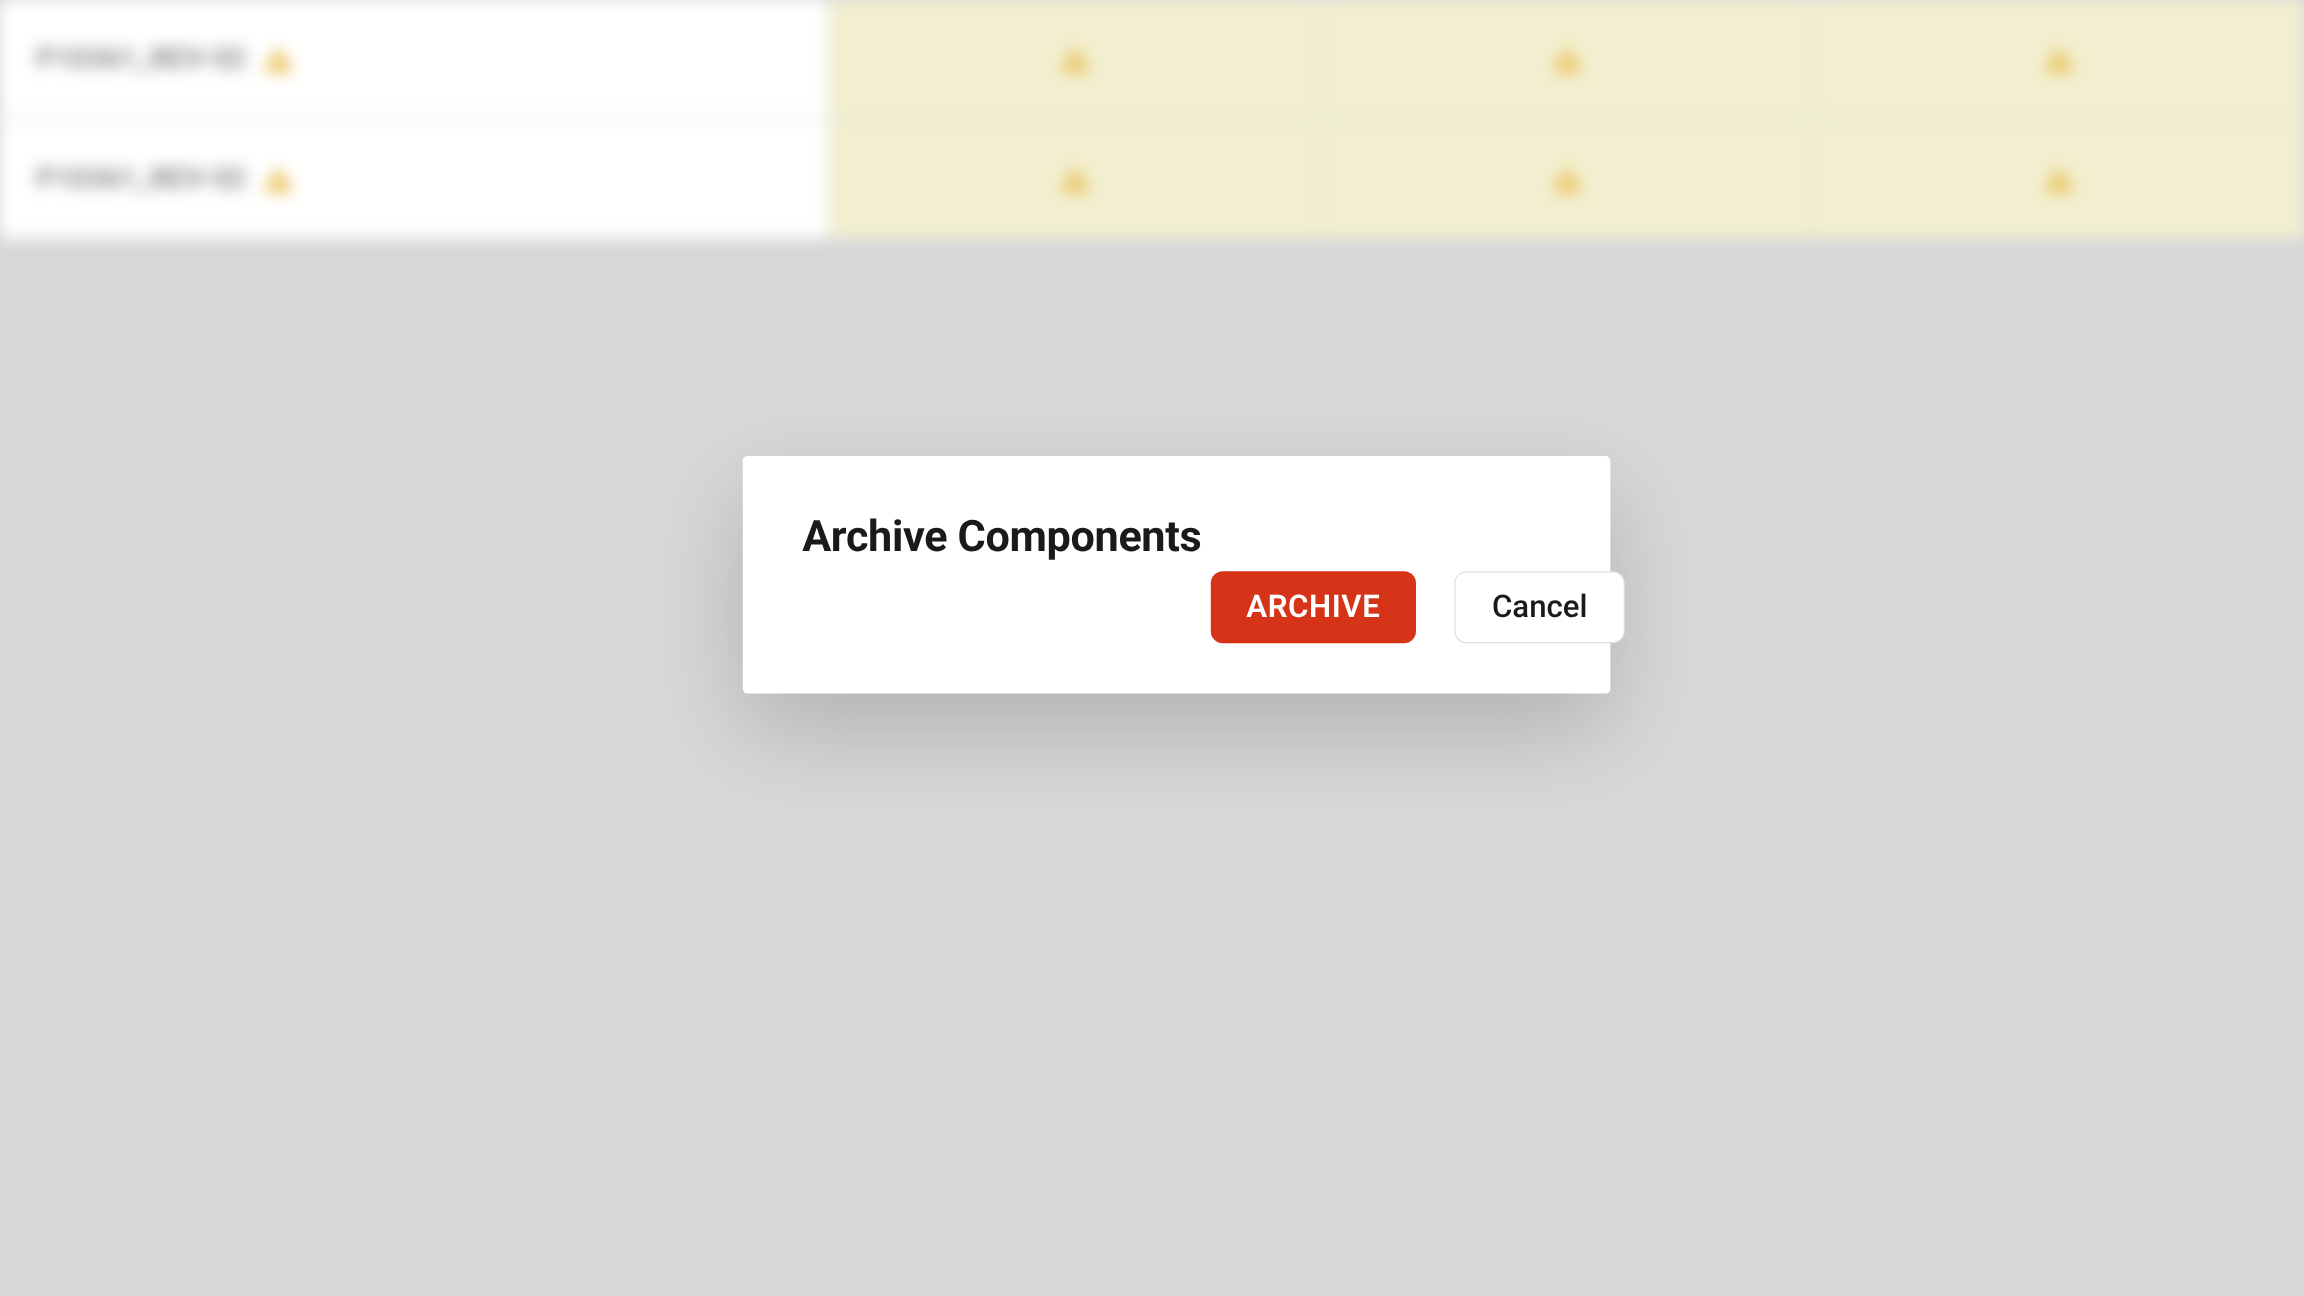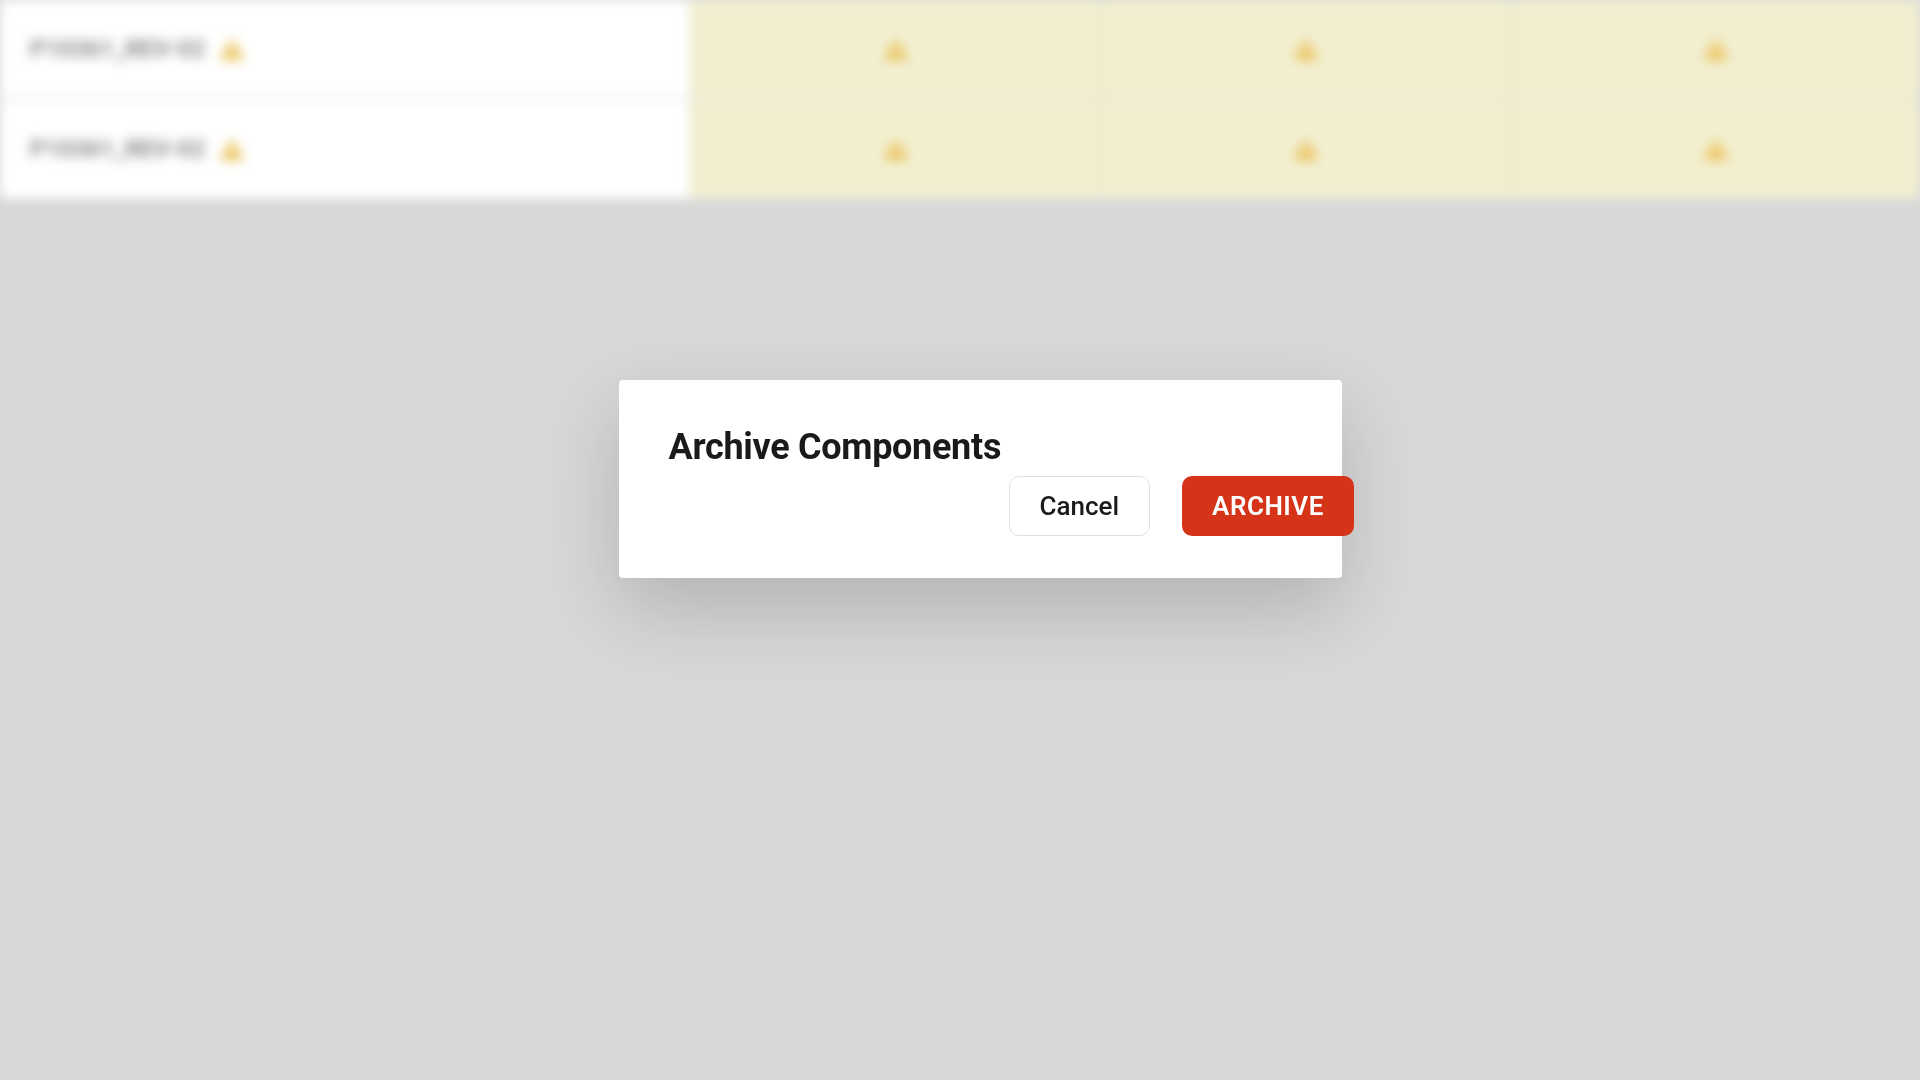--- a/index.html
+++ b/index.html
@@ -192,17 +192,17 @@
           <rect x="10.7" y="16" width="2.6" height="2.6" fill="#fff"></rect>
         </svg>
     </div>
   </div>
 </div>
 
 <div class="modal-overlay">
   <div class="modal">
     <h2 class="modal-title">Archive Components</h2>
     <div class="modal-actions">
+      <button class="btn btn-primary">ARCHIVE</button>
       <button class="btn btn-secondary">Cancel</button>
-      <button class="btn btn-primary">ARCHIVE</button>
     </div>
   </div>
 </div>
 
 </body></html>

